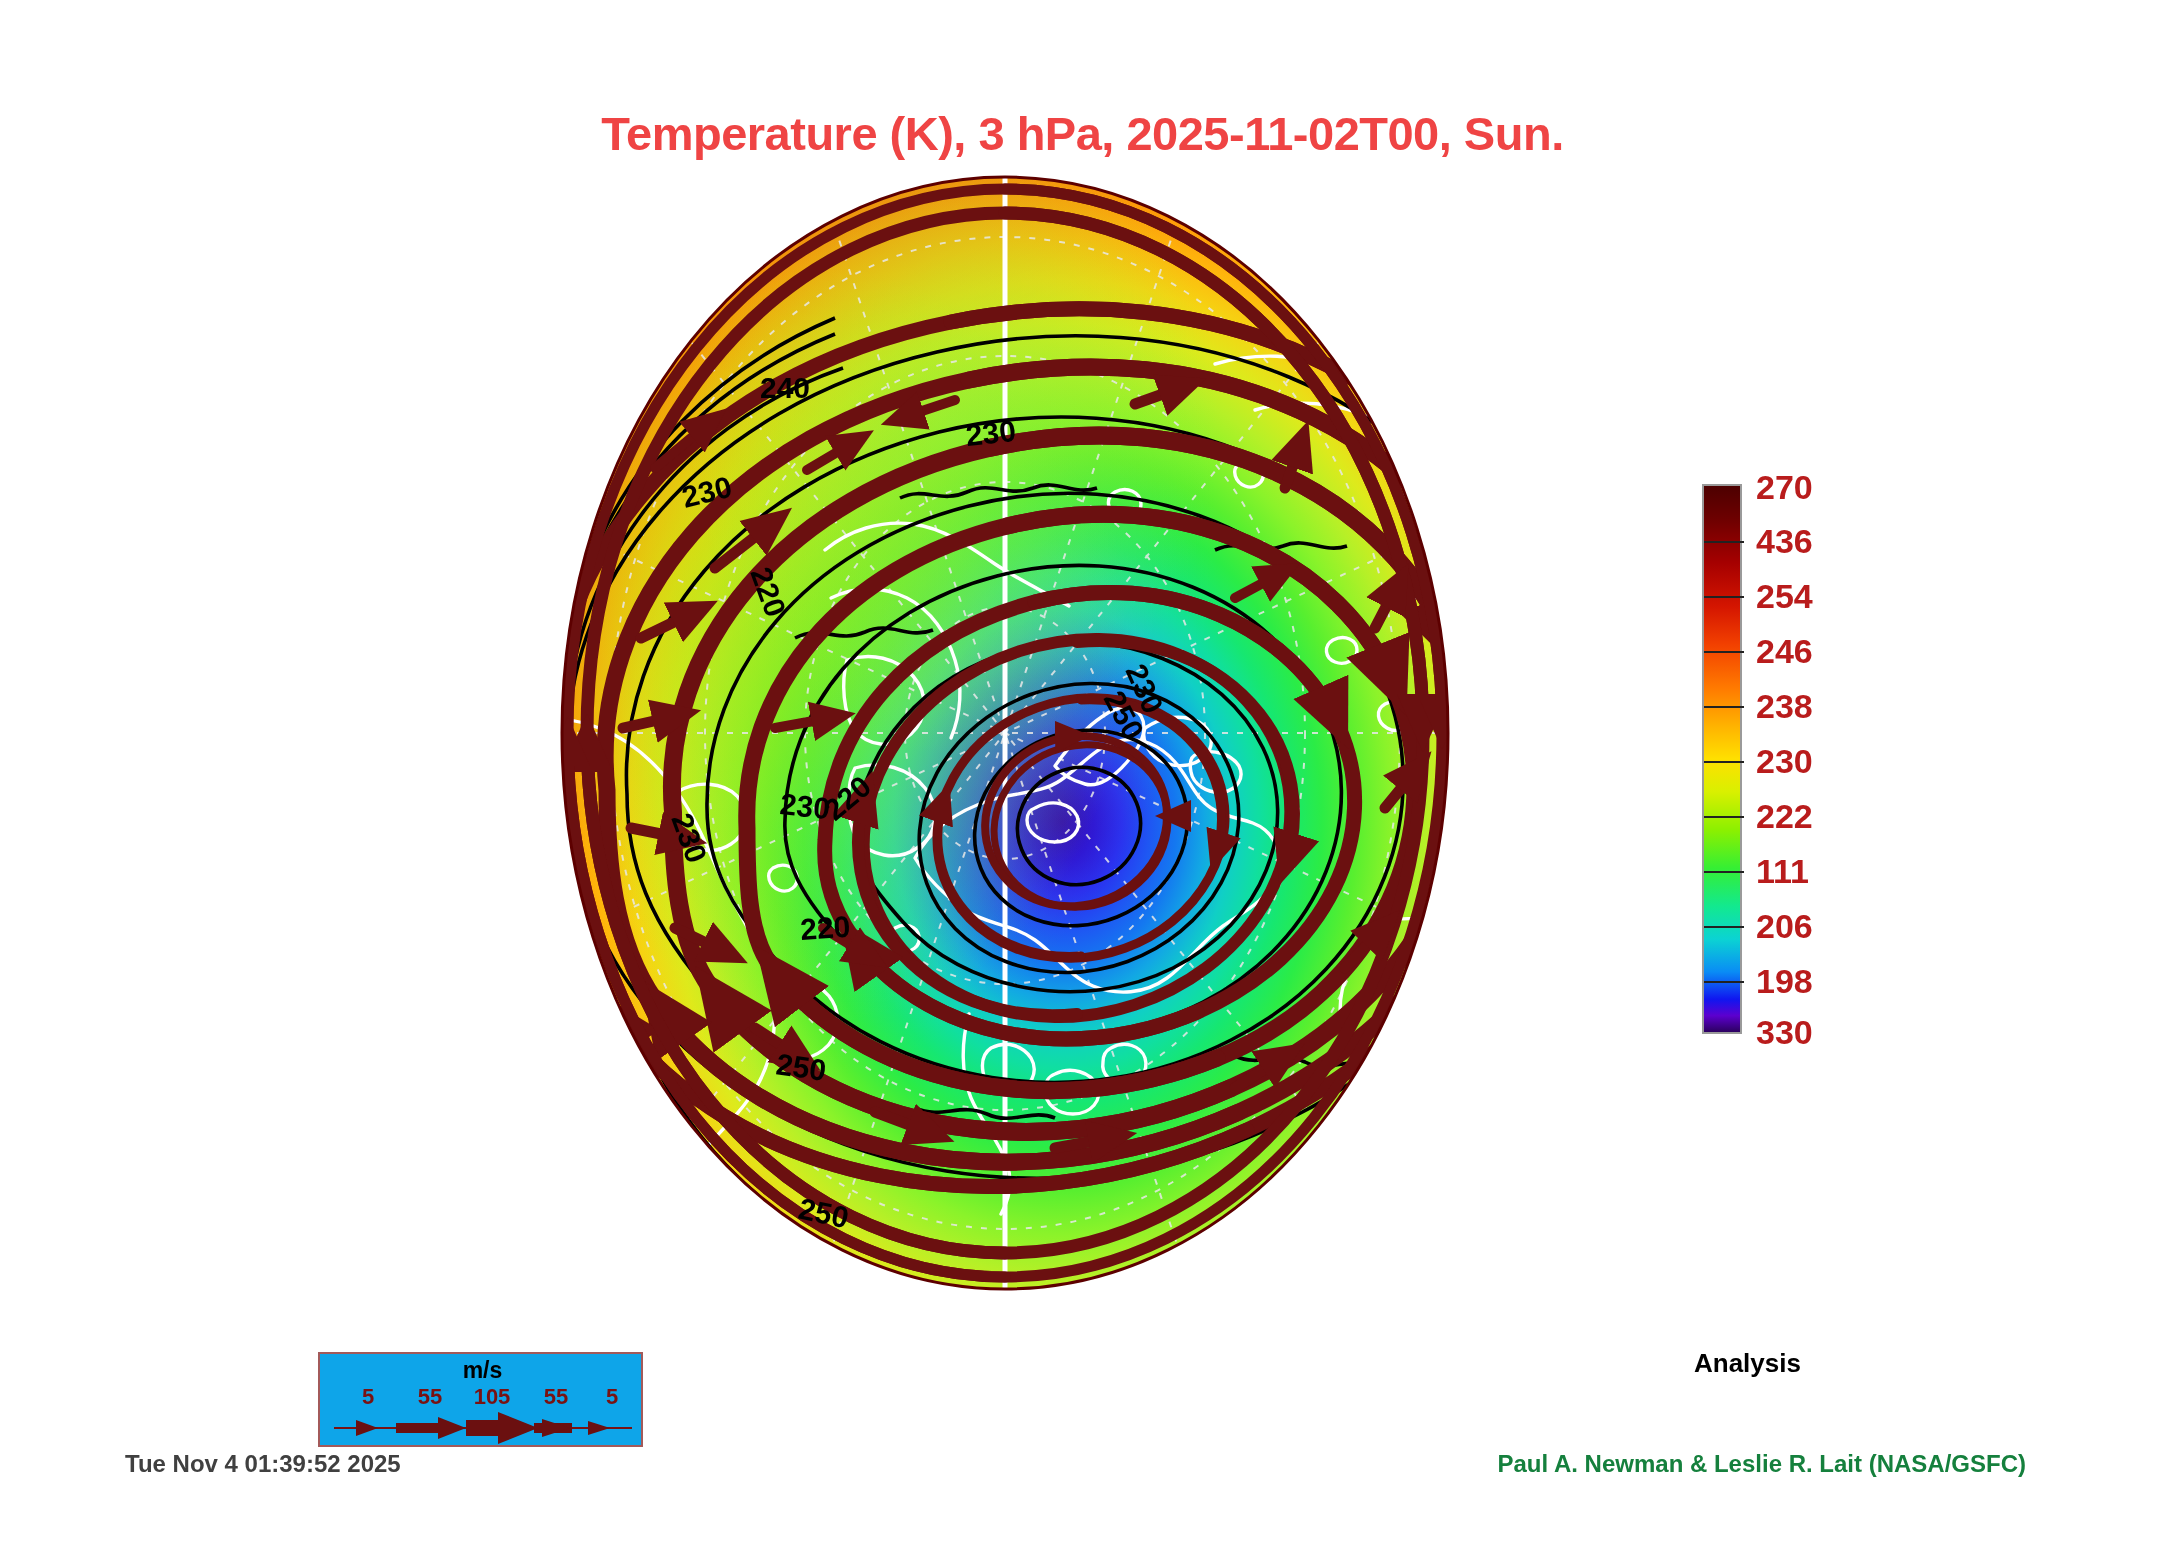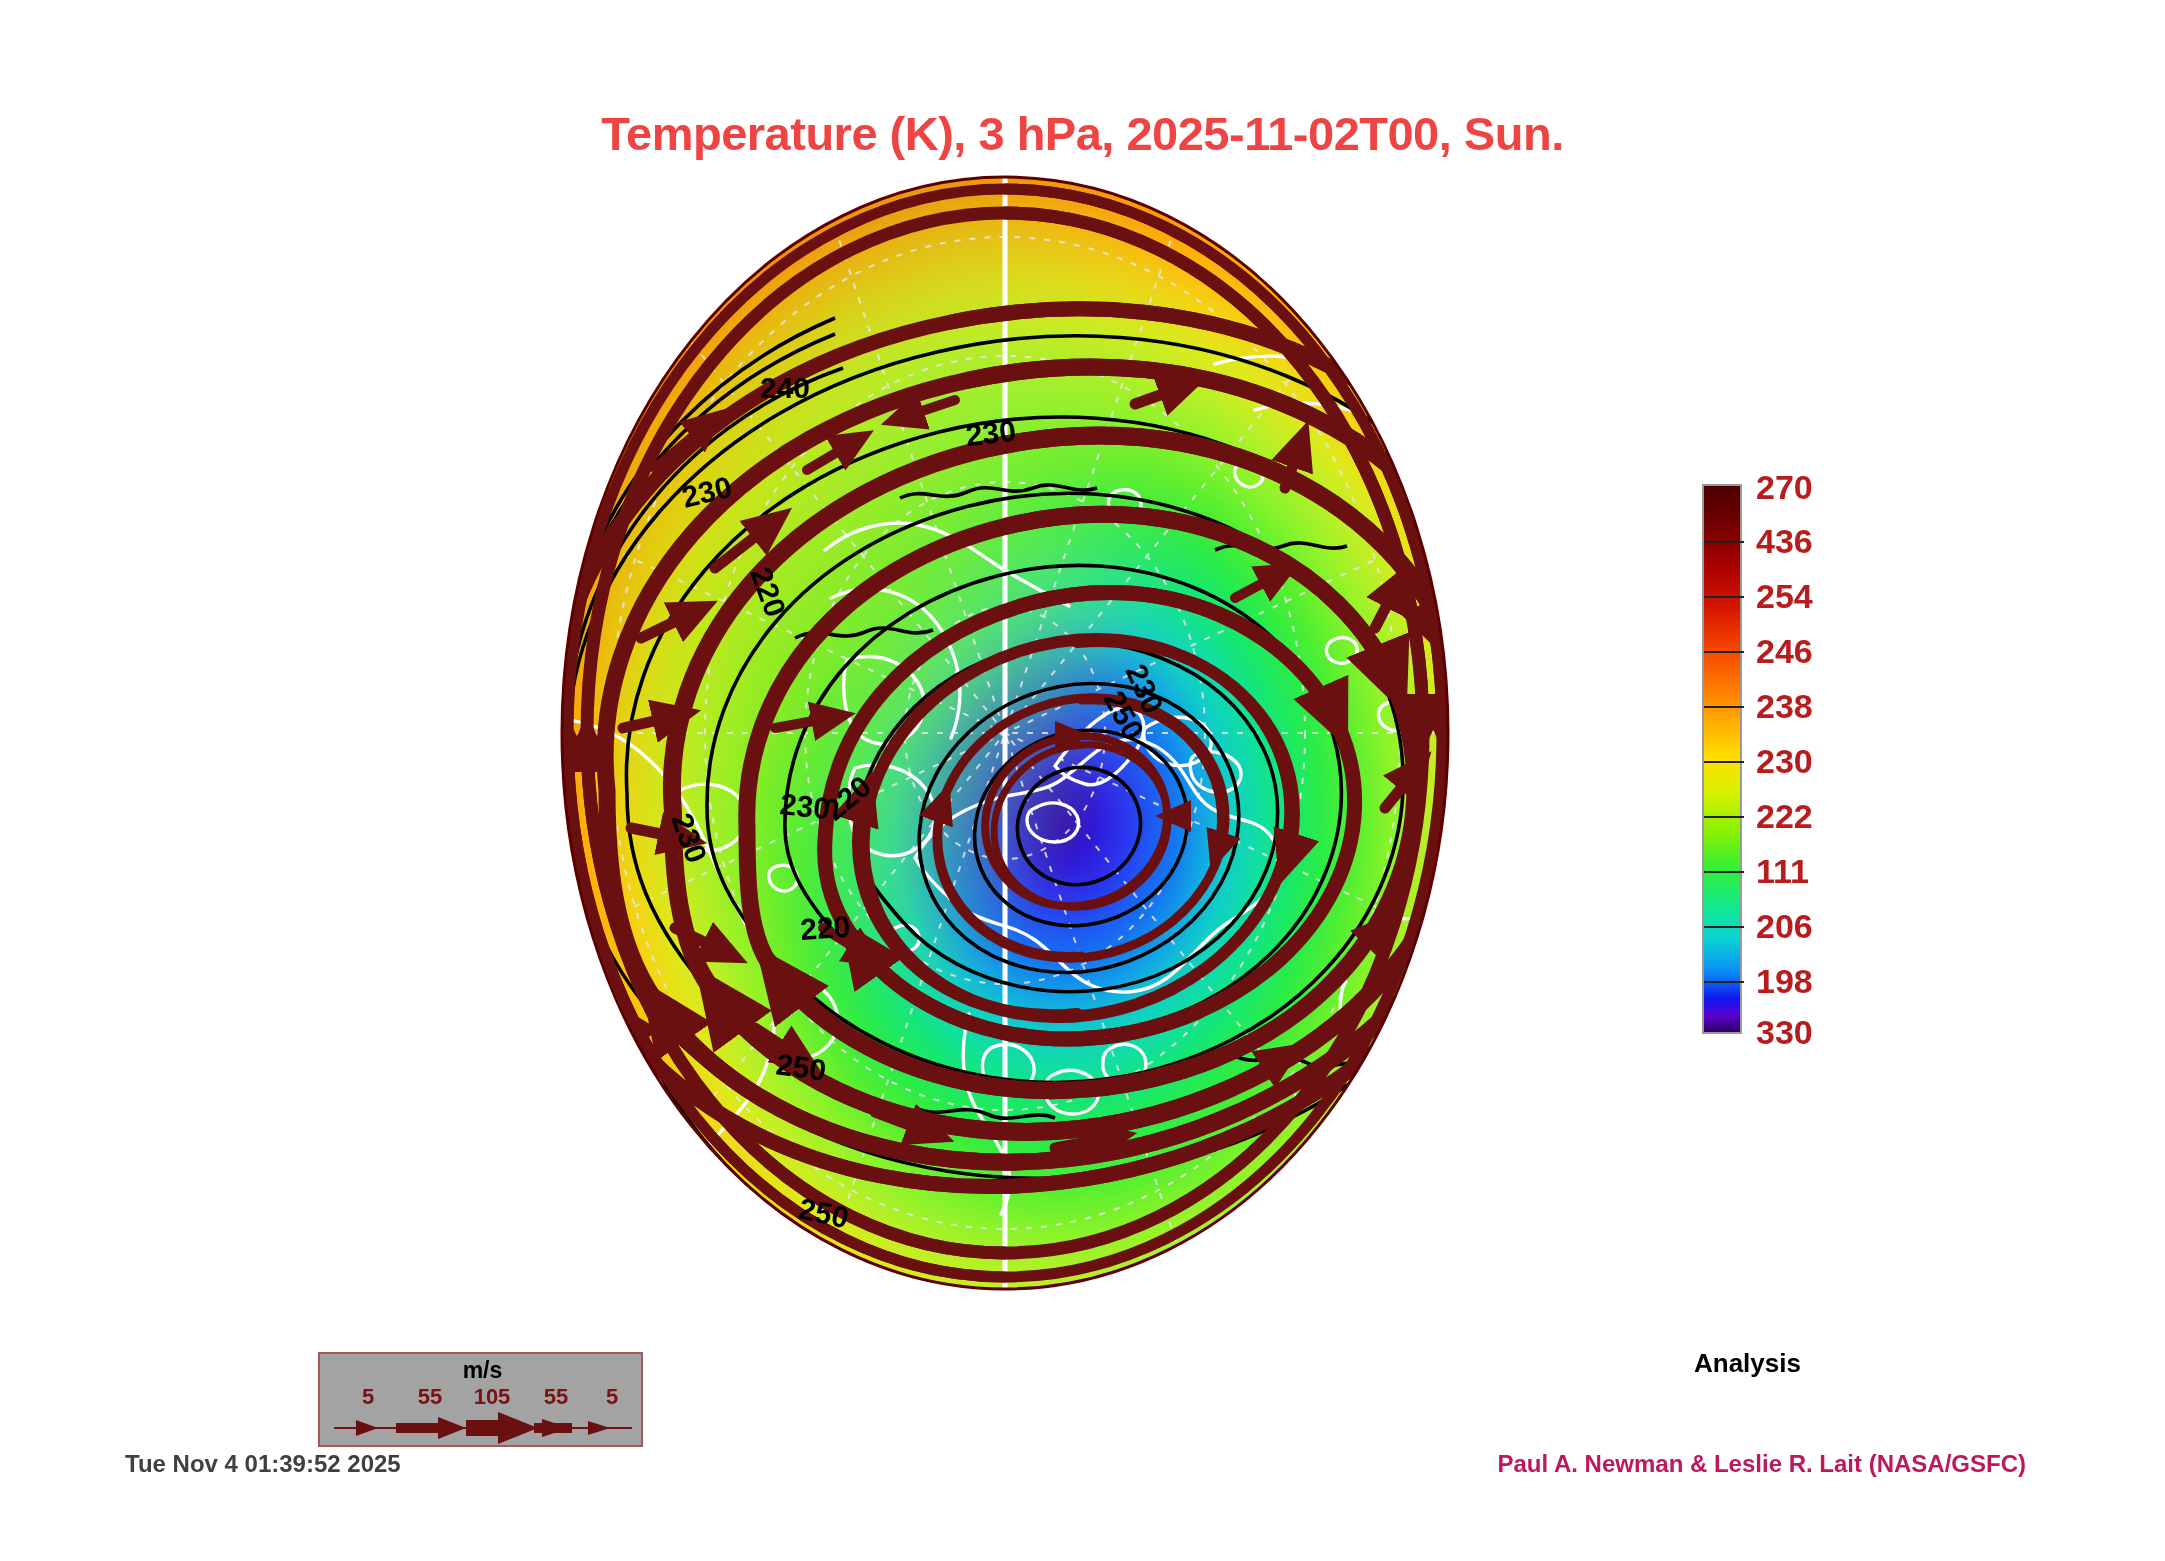--- a/index.html
+++ b/index.html
@@ -45,21 +45,21 @@
   .cb-tick i{position:absolute;left:0;top:-2px;width:9px;height:2px;background:#222;}
   .cb-tick b{position:absolute;right:0;top:-2px;width:9px;height:2px;background:#222;}
   .cb-label{
     position:absolute; left:54px; font-size:34px; font-weight:bold; color:#b91c1c;
     line-height:1; transform:translateY(-50%); letter-spacing:0px;
   }
 
   
   #wind-key{
     position:absolute; left:318px; top:1352px; width:325px; height:95px;
-    border:2px solid #a35a5a; box-sizing:border-box; background:#a3a3a3;
+    border:2px solid #a35a5a; box-sizing:border-box; background:#0ea5e9;
   }
   #wind-key-units{
     position:absolute; left:0; top:3px; width:325px; text-align:center;
     font-size:23px; font-weight:bold; color:#000;
   }
   #wind-key-labels{
     position:absolute; left:0; top:30px; width:325px; height:26px;
   }
   #wind-key-labels span{
     position:absolute; font-size:22px; font-weight:bold; color:#7a1212;
@@ -71,21 +71,21 @@
   #analysis-label{
     position:absolute; left:1694px; top:1348px;
     font-size:26px; font-weight:bold; color:#000;
   }
   #timestamp{
     position:absolute; left:125px; top:1450px;
     font-size:24px; font-weight:bold; color:#404040;
   }
   #credit{
     position:absolute; right:139px; top:1450px;
-    font-size:24px; font-weight:bold; color:#be185d;
+    font-size:24px; font-weight:bold; color:#15803d;
   }
 </style>
 </head>
 <body>
 
 <div id="page-title">Temperature (K), 3 hPa, 2025-11-02T00, Sun.</div>
 
 <div id="map-wrap">
   <div id="map-disc">
   <svg id="map-svg" width="1300" height="1130" viewBox="0 0 1300 1130">

